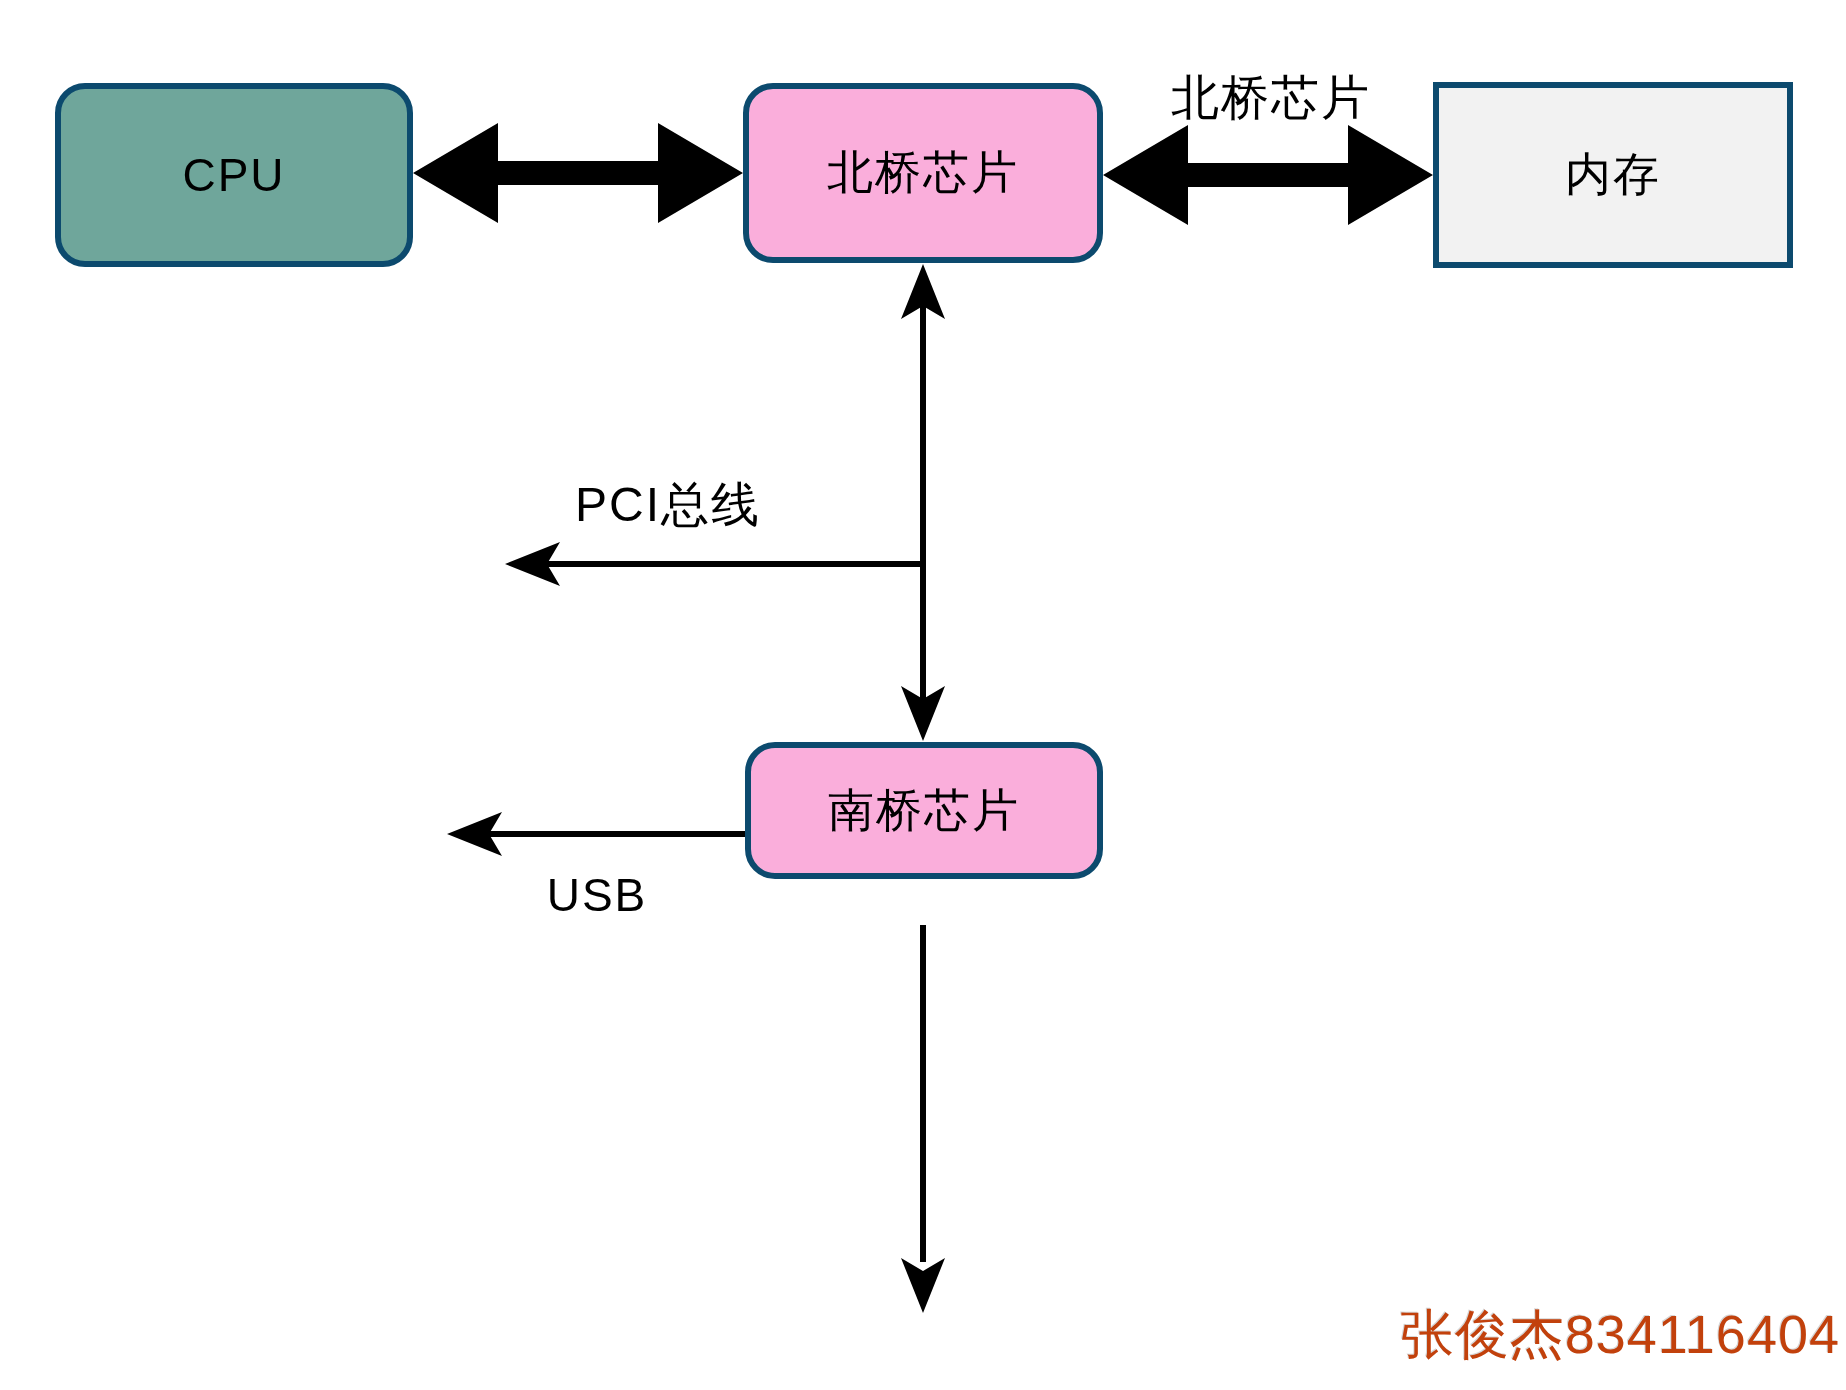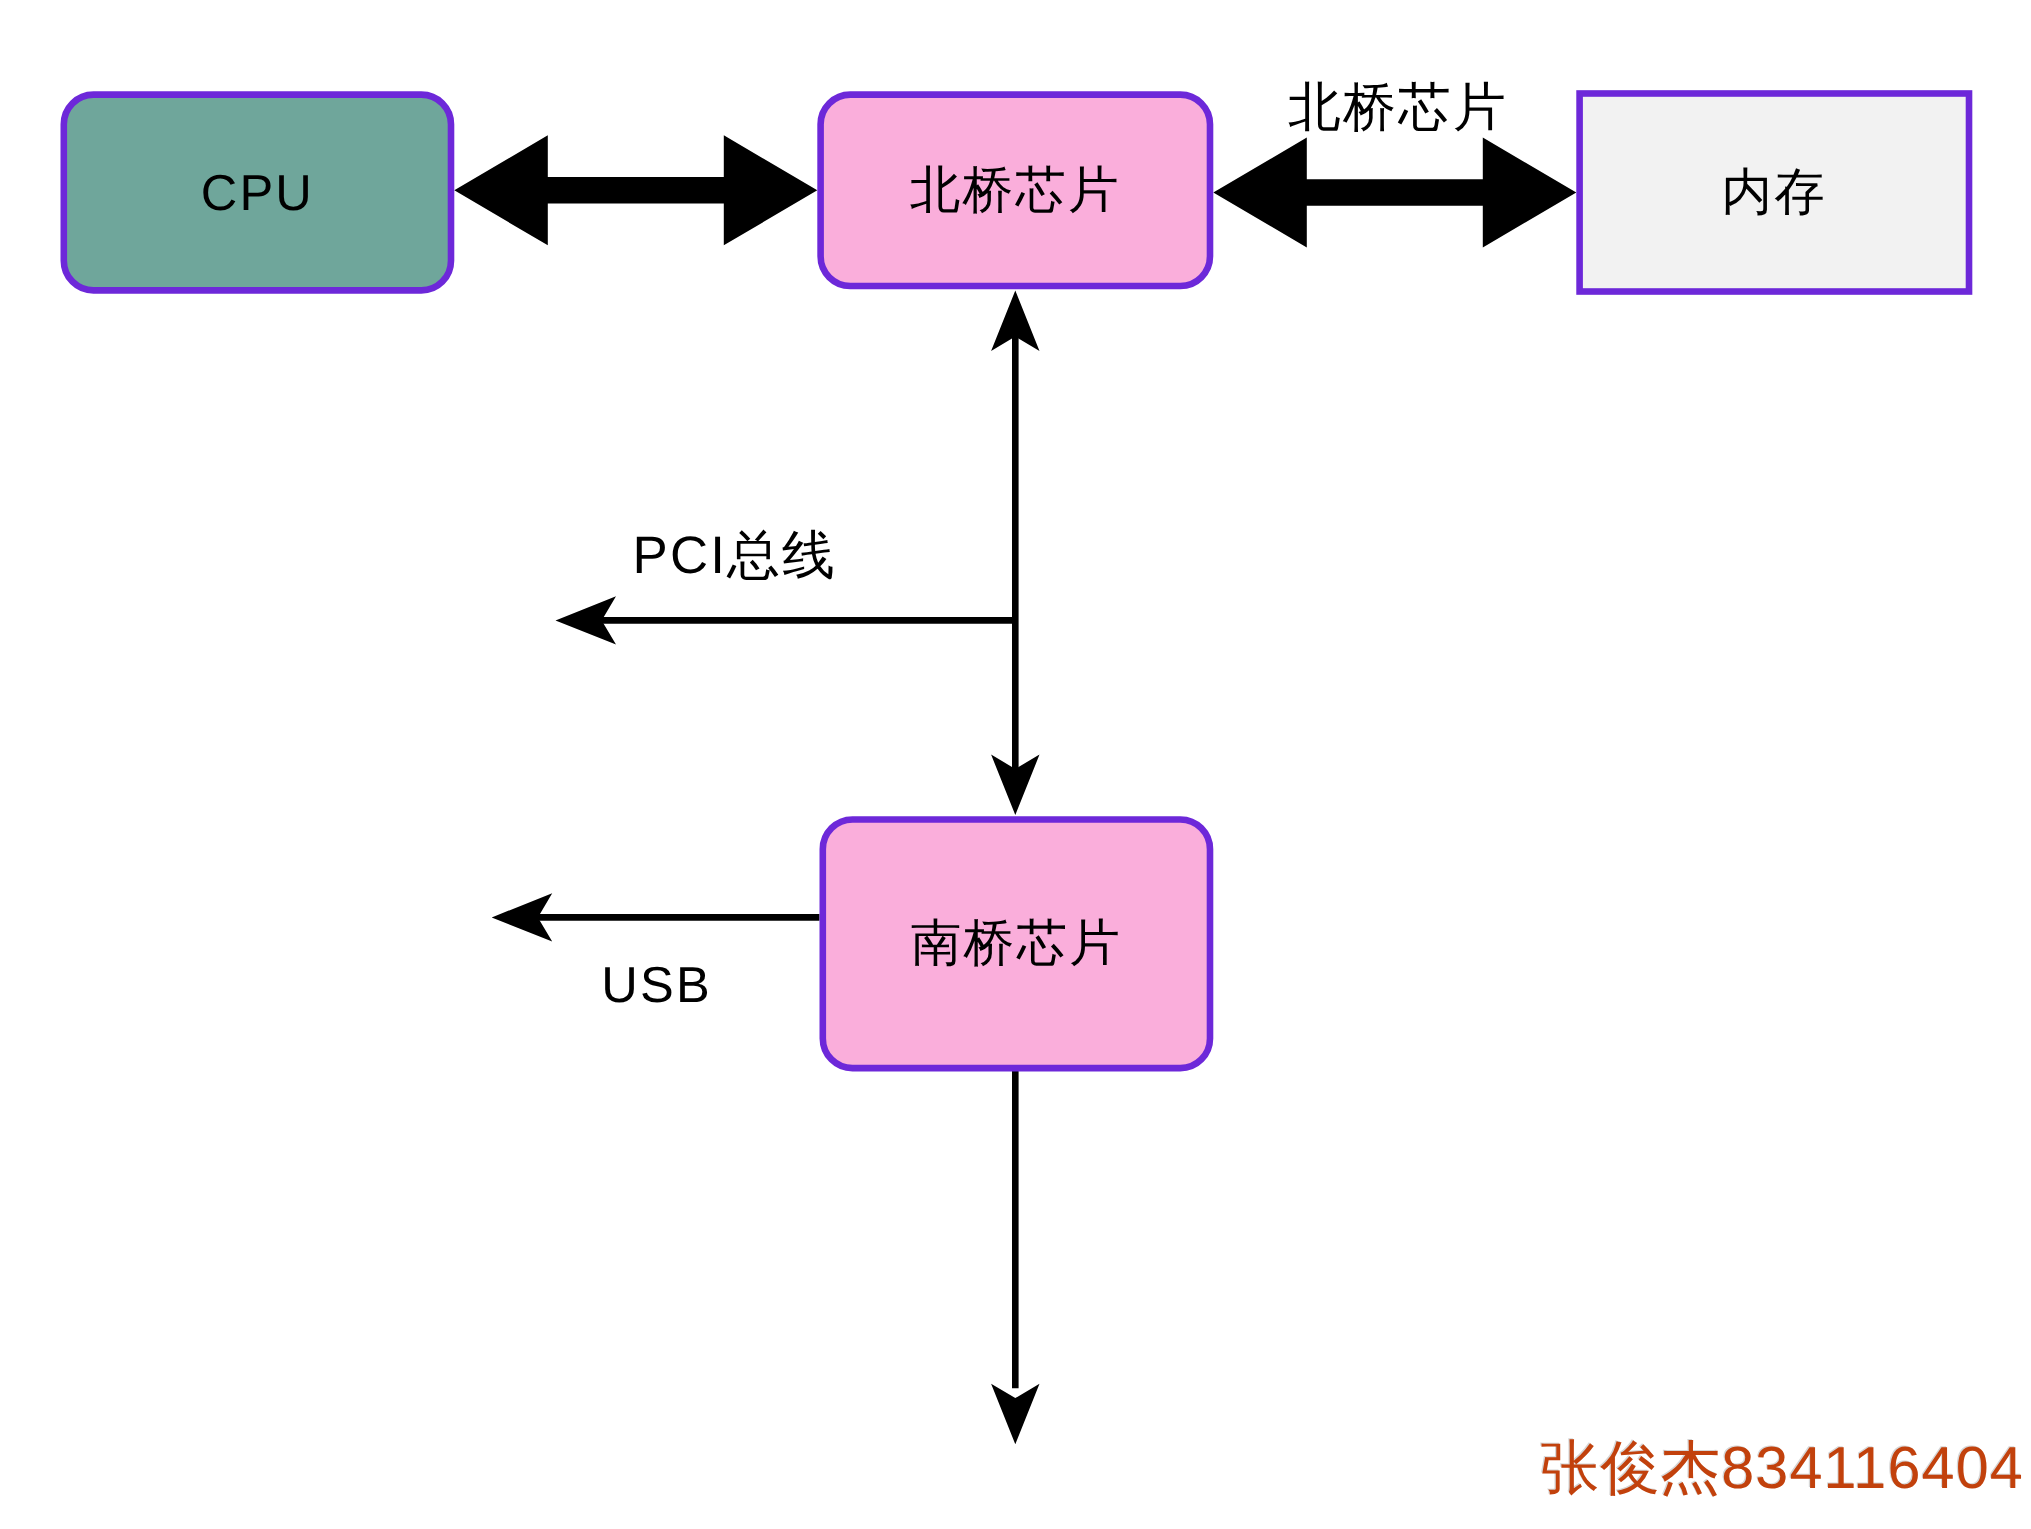--- a/index.html
+++ b/index.html
@@ -22,37 +22,37 @@
     width: 1846px;
     height: 1390px;
     z-index: 0;
   }
   svg.connectors line { stroke: #000; stroke-width: 6; }
   svg.connectors polygon { fill: #000; stroke: none; }
 
   .node {
     position: absolute;
     box-sizing: border-box;
-    border: 6px solid #6d28d9;
+    border: 6px solid #0c4a6e;
     display: flex;
     align-items: center;
     justify-content: center;
     z-index: 2;
   }
   .node .node-label {
     font-size: 46px;
     letter-spacing: 2px;
     white-space: nowrap;
   }
   .rounded { border-radius: 30px; }
 
   #cpu-node        { left: 55px;   top: 83px;  width: 358px; height: 184px; }
   #northbridge-node{ left: 743px;  top: 83px;  width: 360px; height: 180px; text-align: center; }
   #memory-node     { left: 1433px; top: 82px;  width: 360px; height: 186px; border-radius: 0; }
-  #southbridge-node{ left: 745px;  top: 742px; width: 358px; height: 232px; }
+  #southbridge-node{ left: 745px;  top: 742px; width: 358px; height: 137px; }
 
   .edge-label {
     position: absolute;
     transform: translate(-50%, -50%);
     font-size: 48px;
     white-space: nowrap;
     z-index: 3;
     letter-spacing: 2px;
   }
   #system-bus-label { left: 583px;  top: 95px;  }

